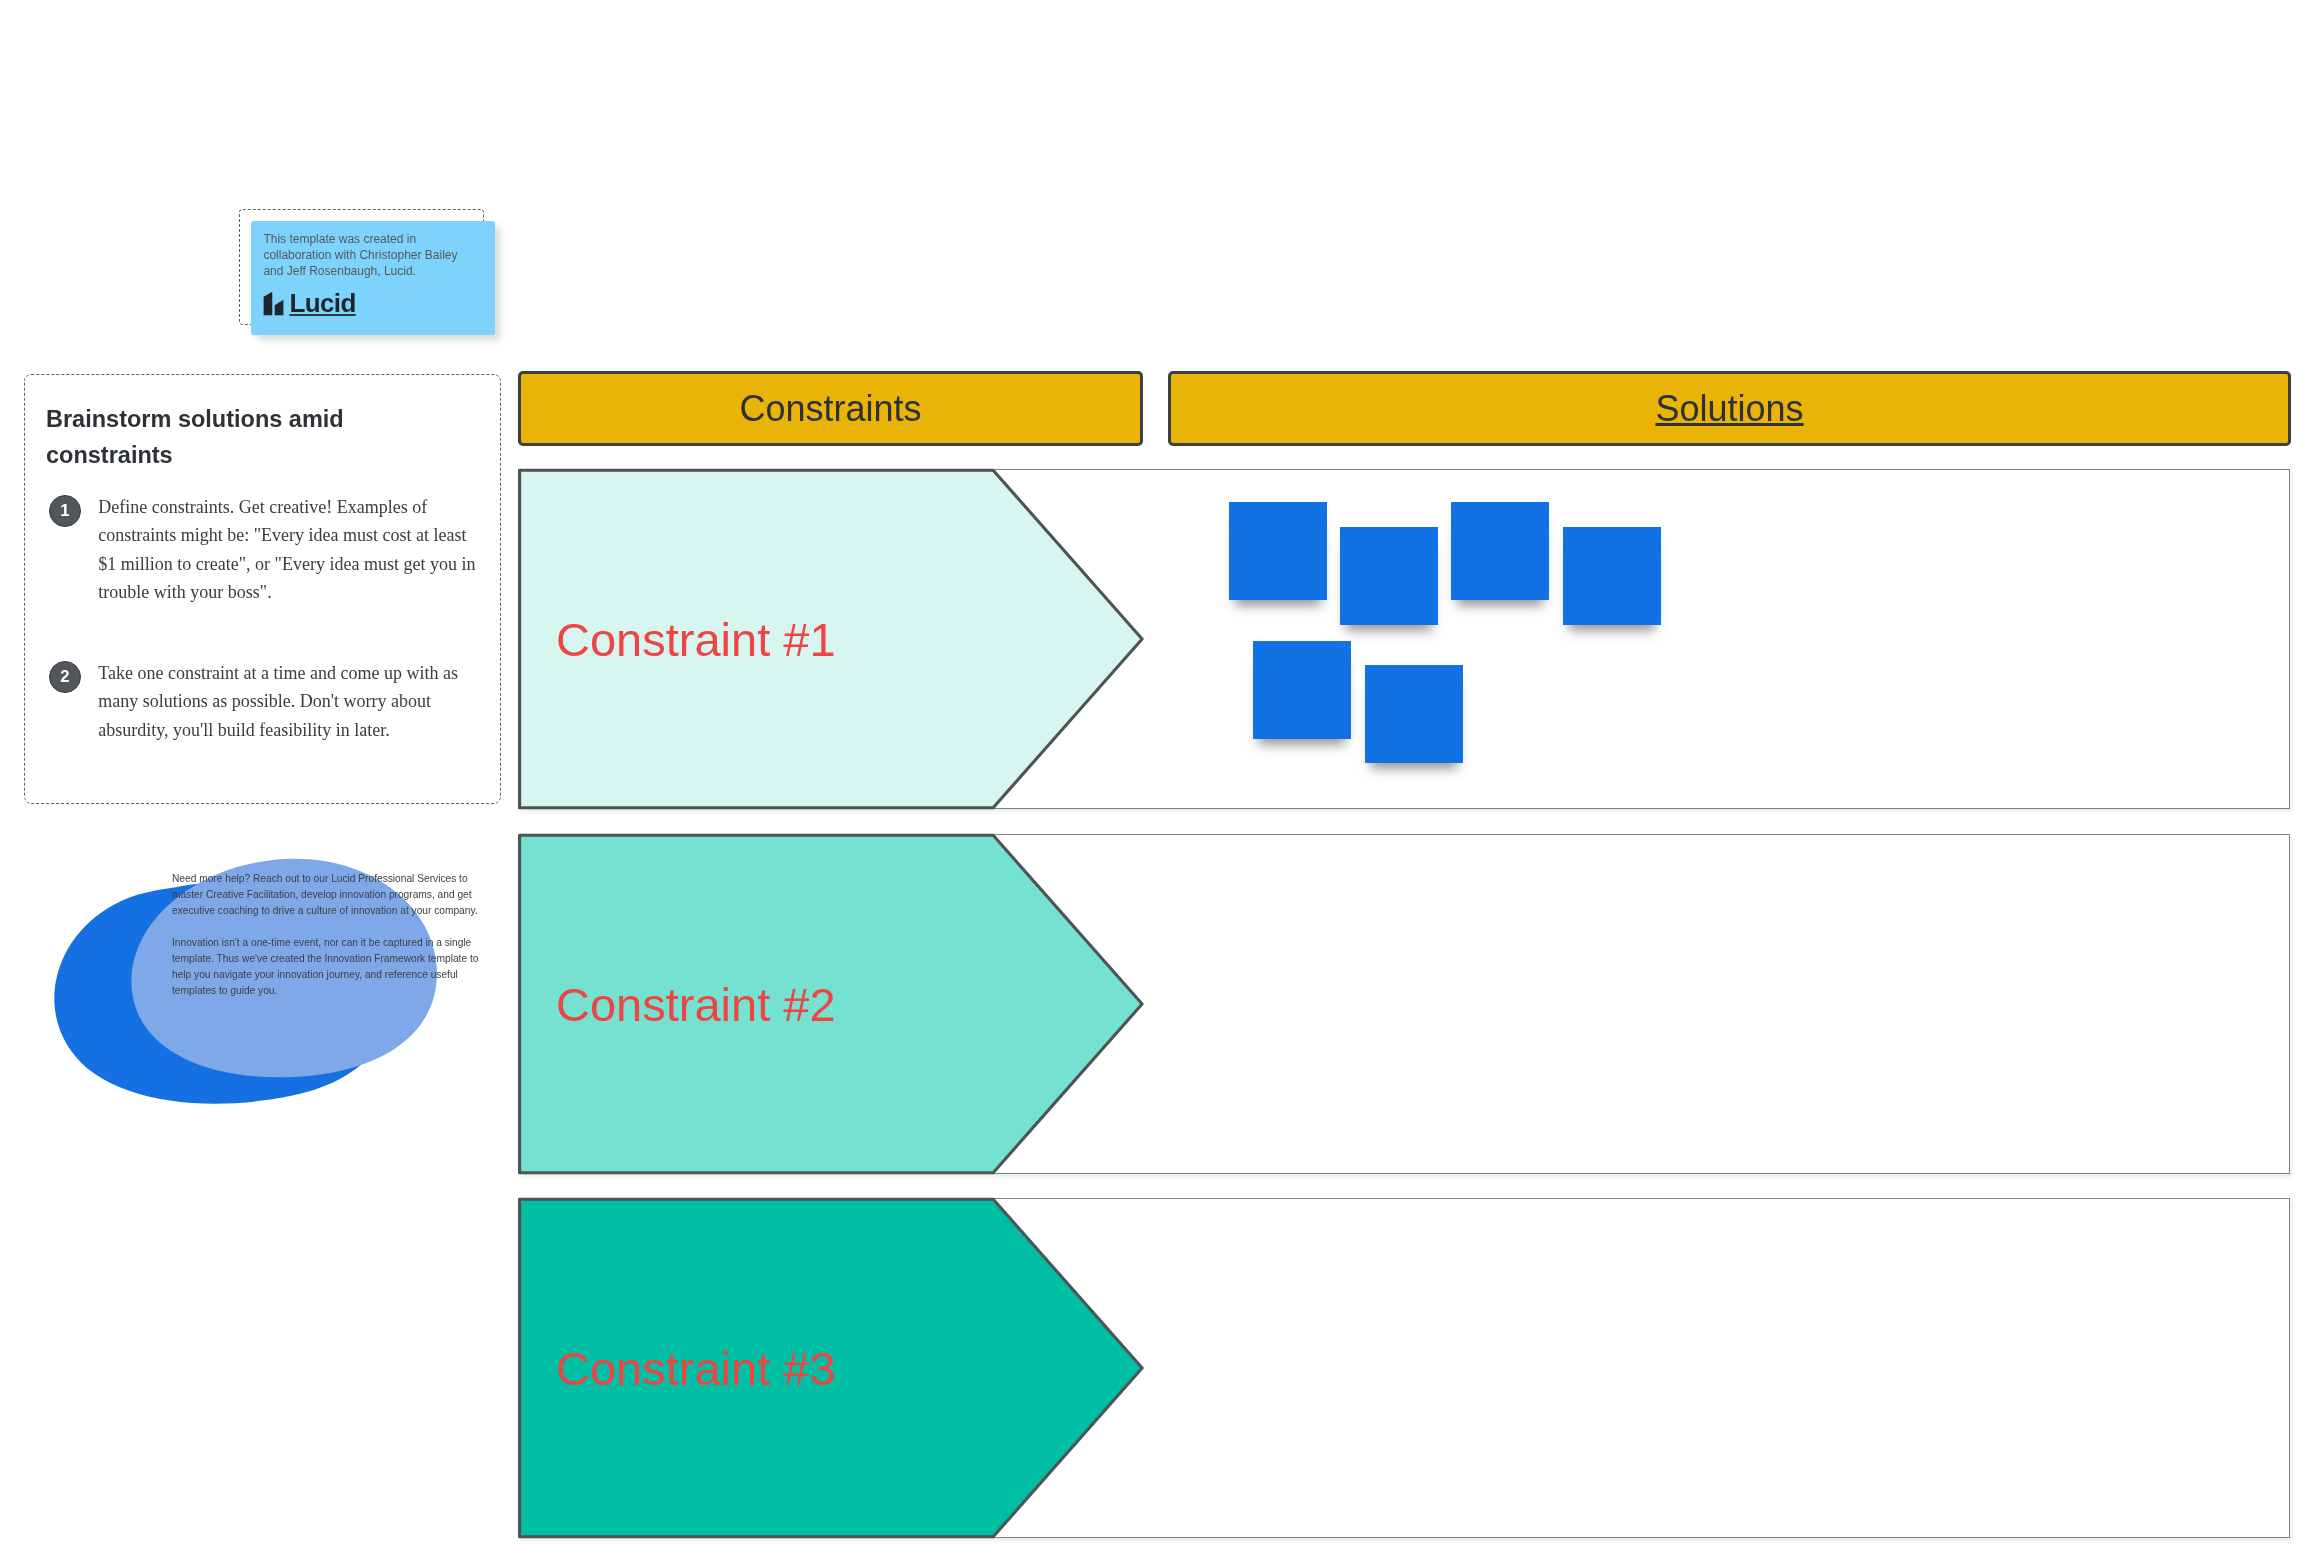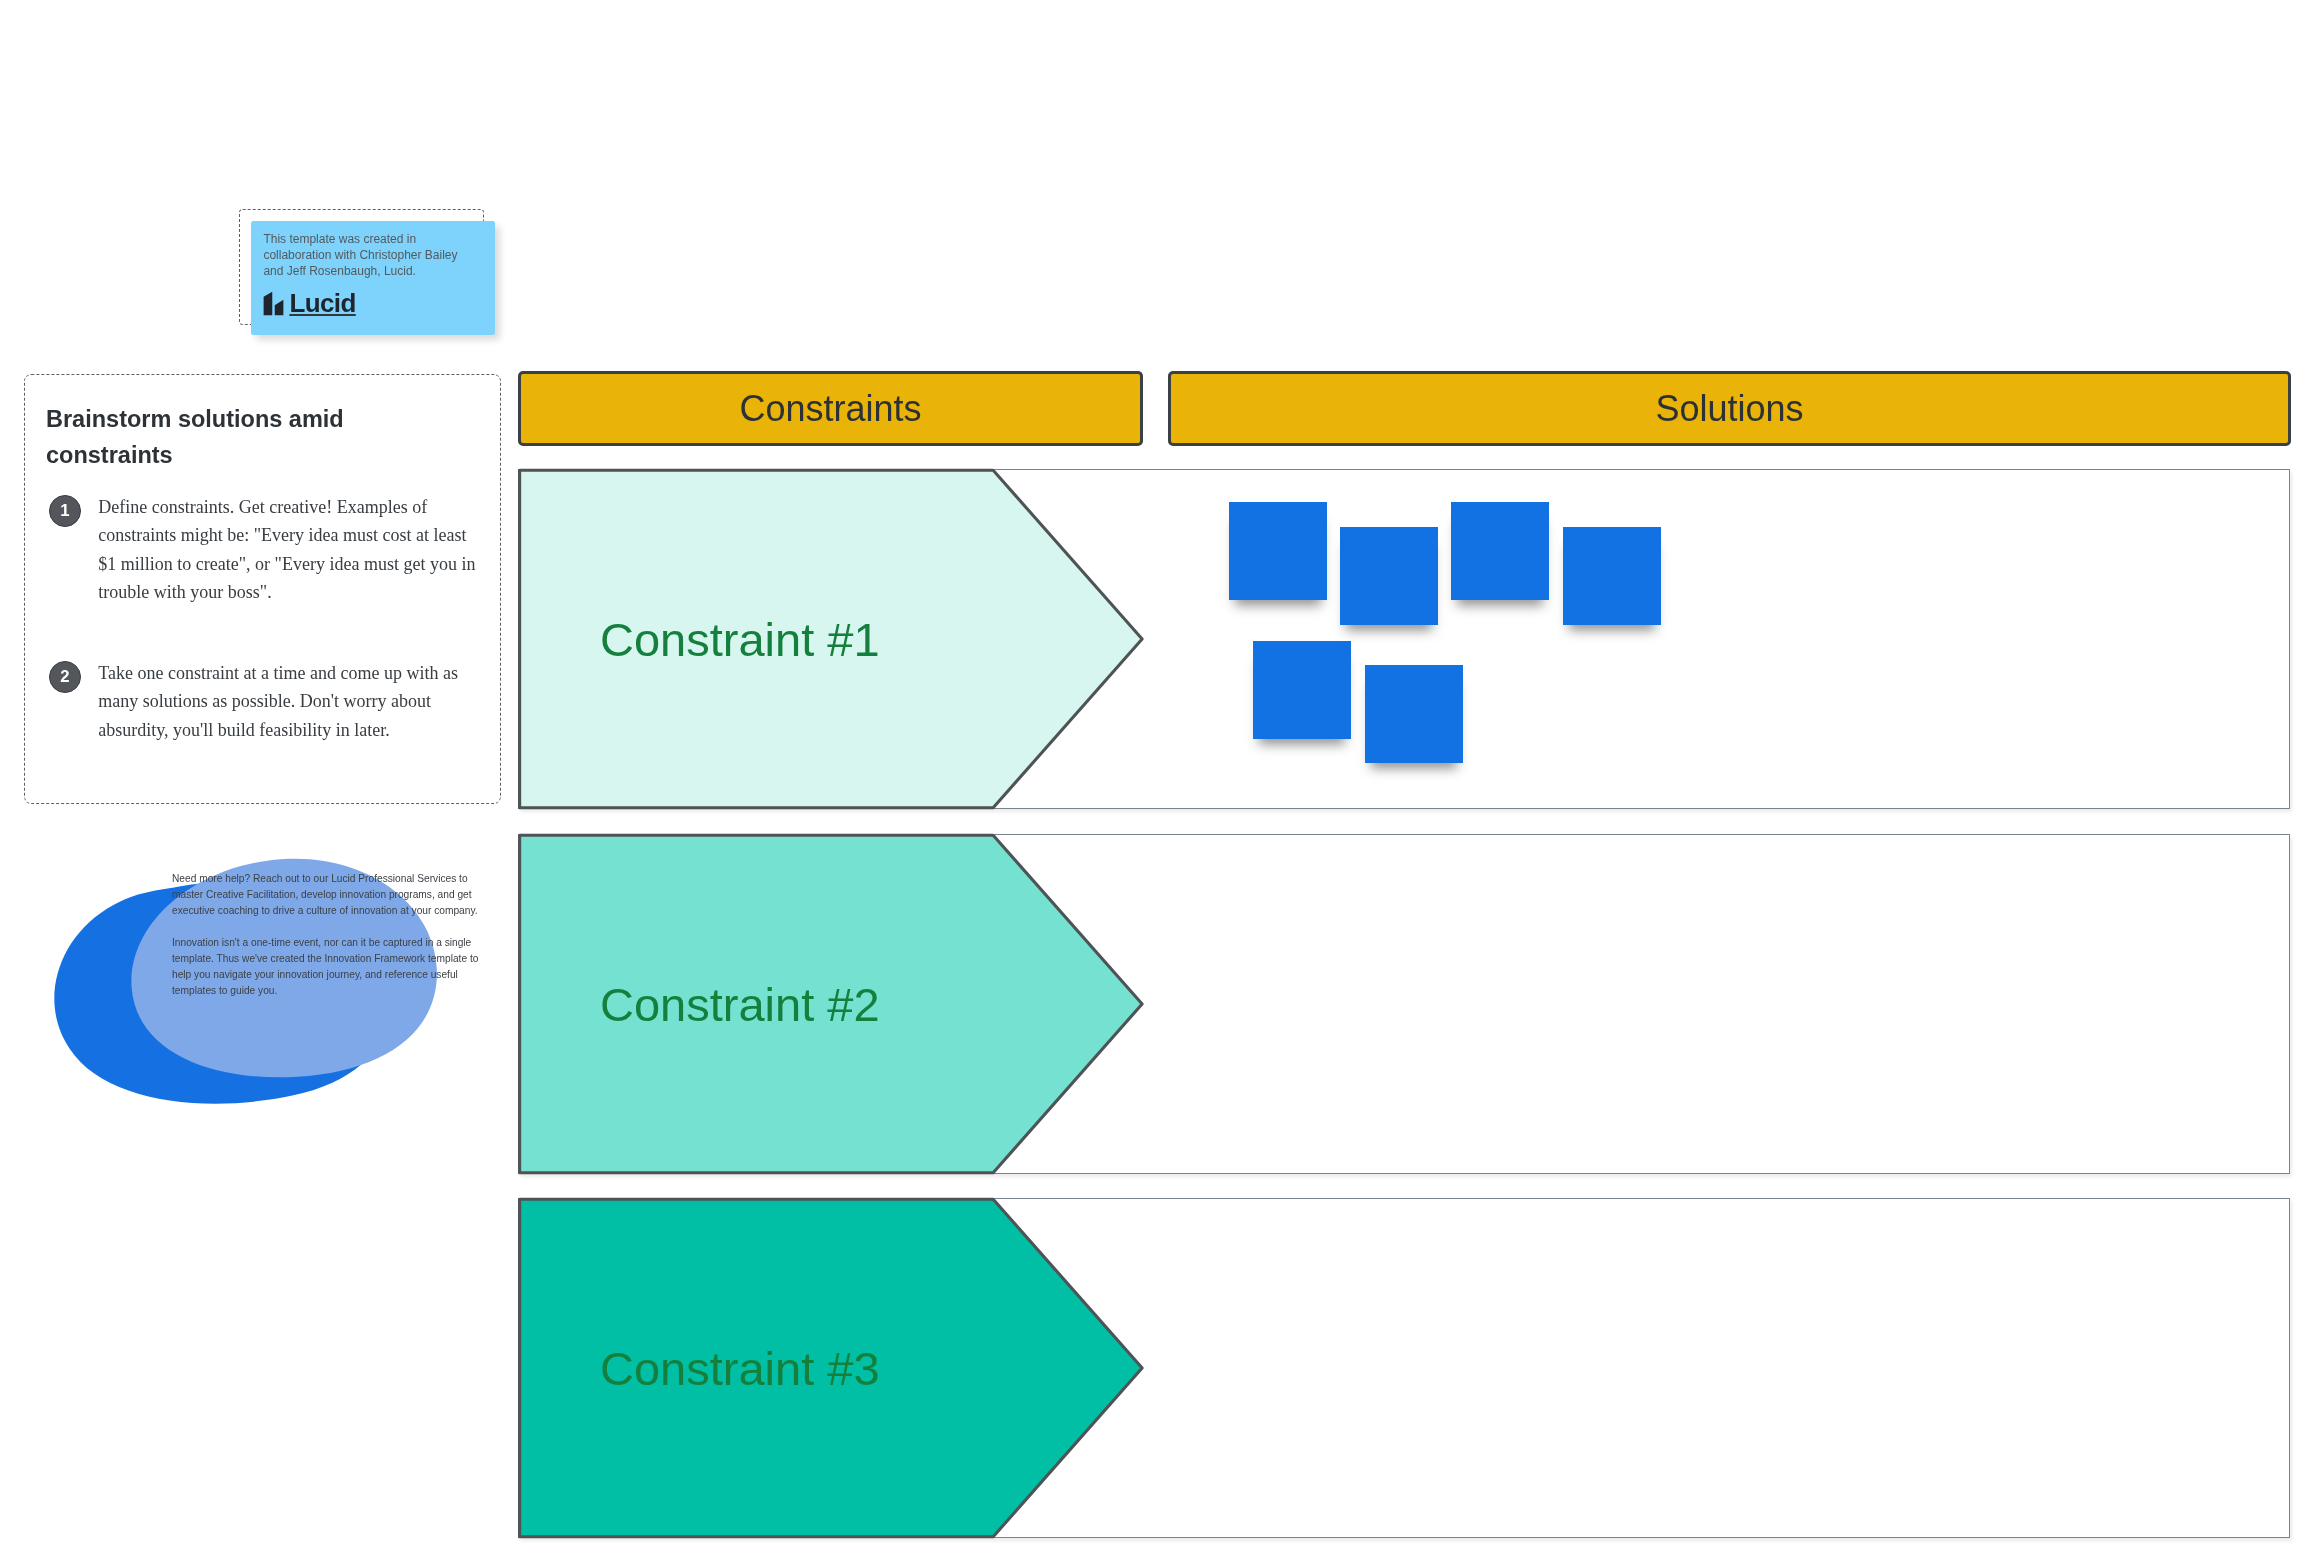--- a/index.html
+++ b/index.html
@@ -28,33 +28,33 @@
     font-weight:bold;display:flex;align-items:center;justify-content:center;flex:0 0 auto;}
   .step1{left:49px;top:495px;width:433px;}
   .step2{left:49px;top:661px;width:433px;}
   .step-text{margin-left:17.3px;font-size:18px;line-height:28.5px;color:#383d42;width:387px;margin-top:-2.5px;font-family:Liberation Serif, serif;}
 
   
   .hdr{height:75px;background:#eab308;border:3.1px solid #3b4045;border-radius:5px;
     box-sizing:border-box;display:flex;align-items:center;justify-content:center;
     font-size:36px;color:#2c3136;}
   .hdr-constraints{left:518px;top:371px;width:625px;}
-  .hdr-solutions{left:1168px;top:371px;width:1123px;}
+  .hdr-solutions{left:1168px;top:371px;width:1123px;text-decoration:underline;}
 
   
   .row{left:518px;width:1772px;height:340px;background:#ffffff;
     border:1.2px solid #7b838c;box-sizing:border-box;box-shadow:1.9px 2.5px 3.7px rgba(0,0,0,0.08);}
   .row1{top:469px;} .row2{top:834px;} .row3{top:1198px;}
 
   
   .arrow-svg{left:518px;width:627px;height:340px;overflow:visible;}
   .arrow-svg polygon{stroke:#4e5356;stroke-width:5;stroke-linejoin:round;}
   .a1{top:469px;} .a2{top:834px;} .a3{top:1198px;}
   .arrow-label{left:556px;width:532px;height:340px;display:flex;align-items:center;
-    font-size:47px;color:#15803d;margin-left:44px;}
+    font-size:47px;color:#ef4444;}
   .l1{top:469px;} .l2{top:834px;} .l3{top:1198px;}
 
   
   .note{width:98px;height:98px;background:#1272e4;
     box-shadow:0 12.4px 11px -6.2px rgba(40,40,40,0.5);}
   .n1{left:1229px;top:502px;} .n2{left:1340px;top:527px;} .n3{left:1451px;top:502px;}
   .n4{left:1563px;top:527px;} .n5{left:1253px;top:641px;} .n6{left:1365px;top:665px;}
 
   
   .blob-svg{left:34px;top:848px;width:414px;height:266px;}

